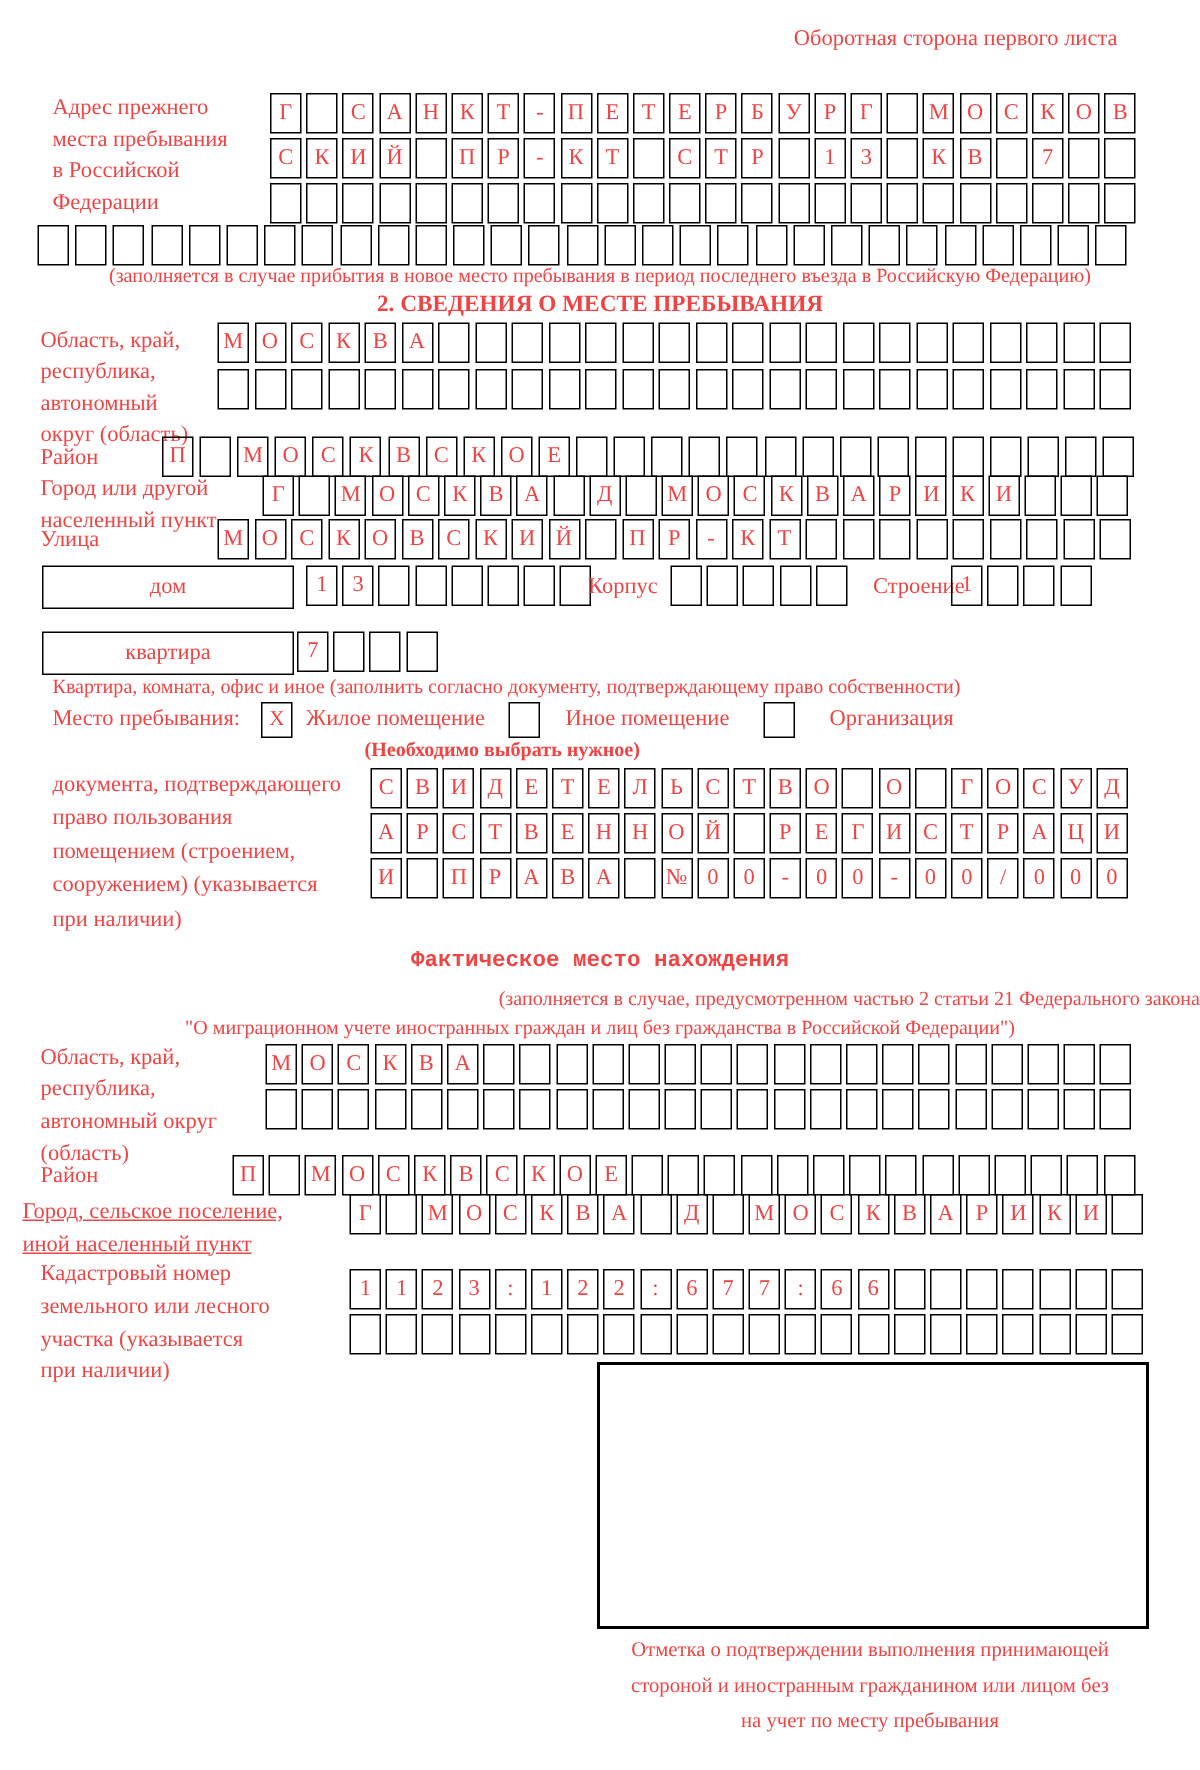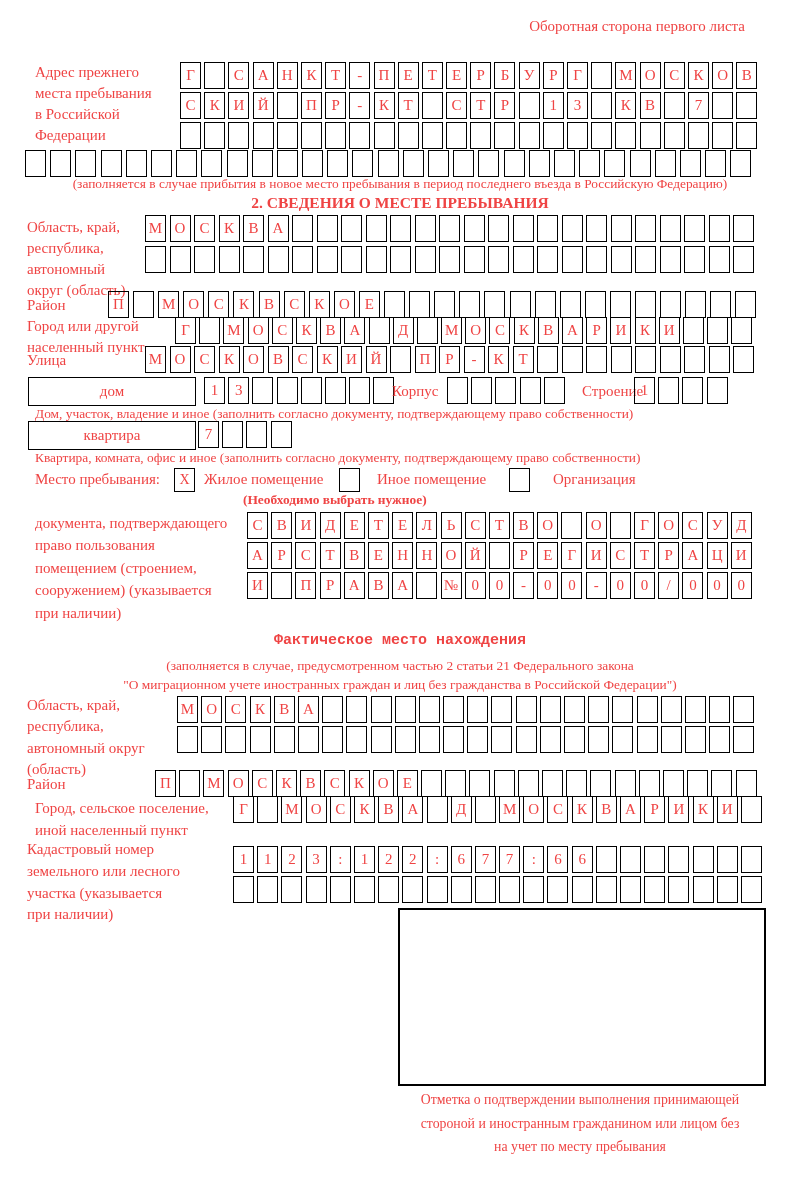--- a/index.html
+++ b/index.html
@@ -322,21 +322,20 @@
       <span class="cell"></span>
       <span class="cell"></span>
     </div>
   <div class="inline-lbl" style="left:582px;top:383px;">Строение</div>
   <div class="boxrow" style="left:634px;top:377px;">
       <span class="cell">1</span>
       <span class="cell"></span>
       <span class="cell"></span>
       <span class="cell"></span>
     </div>
-  <div class="noteL" style="left:35px;top:406px;">Дом, участок, владение и иное (заполнить согласно документу, подтверждающему право собственности)</div>
 
   <div class="bigbox" style="left:28px;top:421px;">квартира</div>
   <div class="boxrow" style="left:198px;top:421px;">
       <span class="cell">7</span>
       <span class="cell"></span>
       <span class="cell"></span>
       <span class="cell"></span>
     </div>
   <div class="noteL" style="left:35px;top:450px;">Квартира, комната, офис и иное (заполнить согласно документу, подтверждающему право собственности)</div>
 
@@ -420,21 +419,21 @@
       <span class="cell">-</span>
       <span class="cell">0</span>
       <span class="cell">0</span>
       <span class="cell">/</span>
       <span class="cell">0</span>
       <span class="cell">0</span>
       <span class="cell">0</span>
     </div>
 
   <div class="h1" style="top:632px;font-size:15px;font-family:Liberation Mono, monospace;">Фактическое место нахождения</div>
-  <div class="capc" style="top:658px;">(заполняется в случае, предусмотренном частью 2 статьи 21 Федерального закона</div>
+  <div class="capc" style="top:658px;text-align:right;">(заполняется в случае, предусмотренном частью 2 статьи 21 Федерального закона</div>
   <div class="capc" style="top:677px;">"О миграционном учете иностранных граждан и лиц без гражданства в Российской Федерации")</div>
 
   <div class="lbl" style="left:27px;top:695px;line-height:21.3px;">
     <div>Область, край,</div>
     <div>республика,</div>
     <div>автономный округ</div>
     <div>(область)</div>
   </div>
   <div class="boxrow" style="left:177px;top:696px;">
       <span class="cell">М</span>
@@ -511,21 +510,21 @@
       <span class="cell"></span>
       <span class="cell"></span>
       <span class="cell"></span>
       <span class="cell"></span>
       <span class="cell"></span>
       <span class="cell"></span>
       <span class="cell"></span>
       <span class="cell"></span>
     </div>
 
-  <div class="lbl" style="left:35px;top:798px;line-height:21.5px;">
+  <div class="lbl" style="left:15px;top:798px;line-height:21.5px;text-decoration:underline;">
     <div>Город, сельское поселение,</div>
     <div>иной населенный пункт</div>
   </div>
   <div class="boxrow" style="left:233px;top:796px;">
       <span class="cell">Г</span>
       <span class="cell"></span>
       <span class="cell">М</span>
       <span class="cell">О</span>
       <span class="cell">С</span>
       <span class="cell">К</span>

